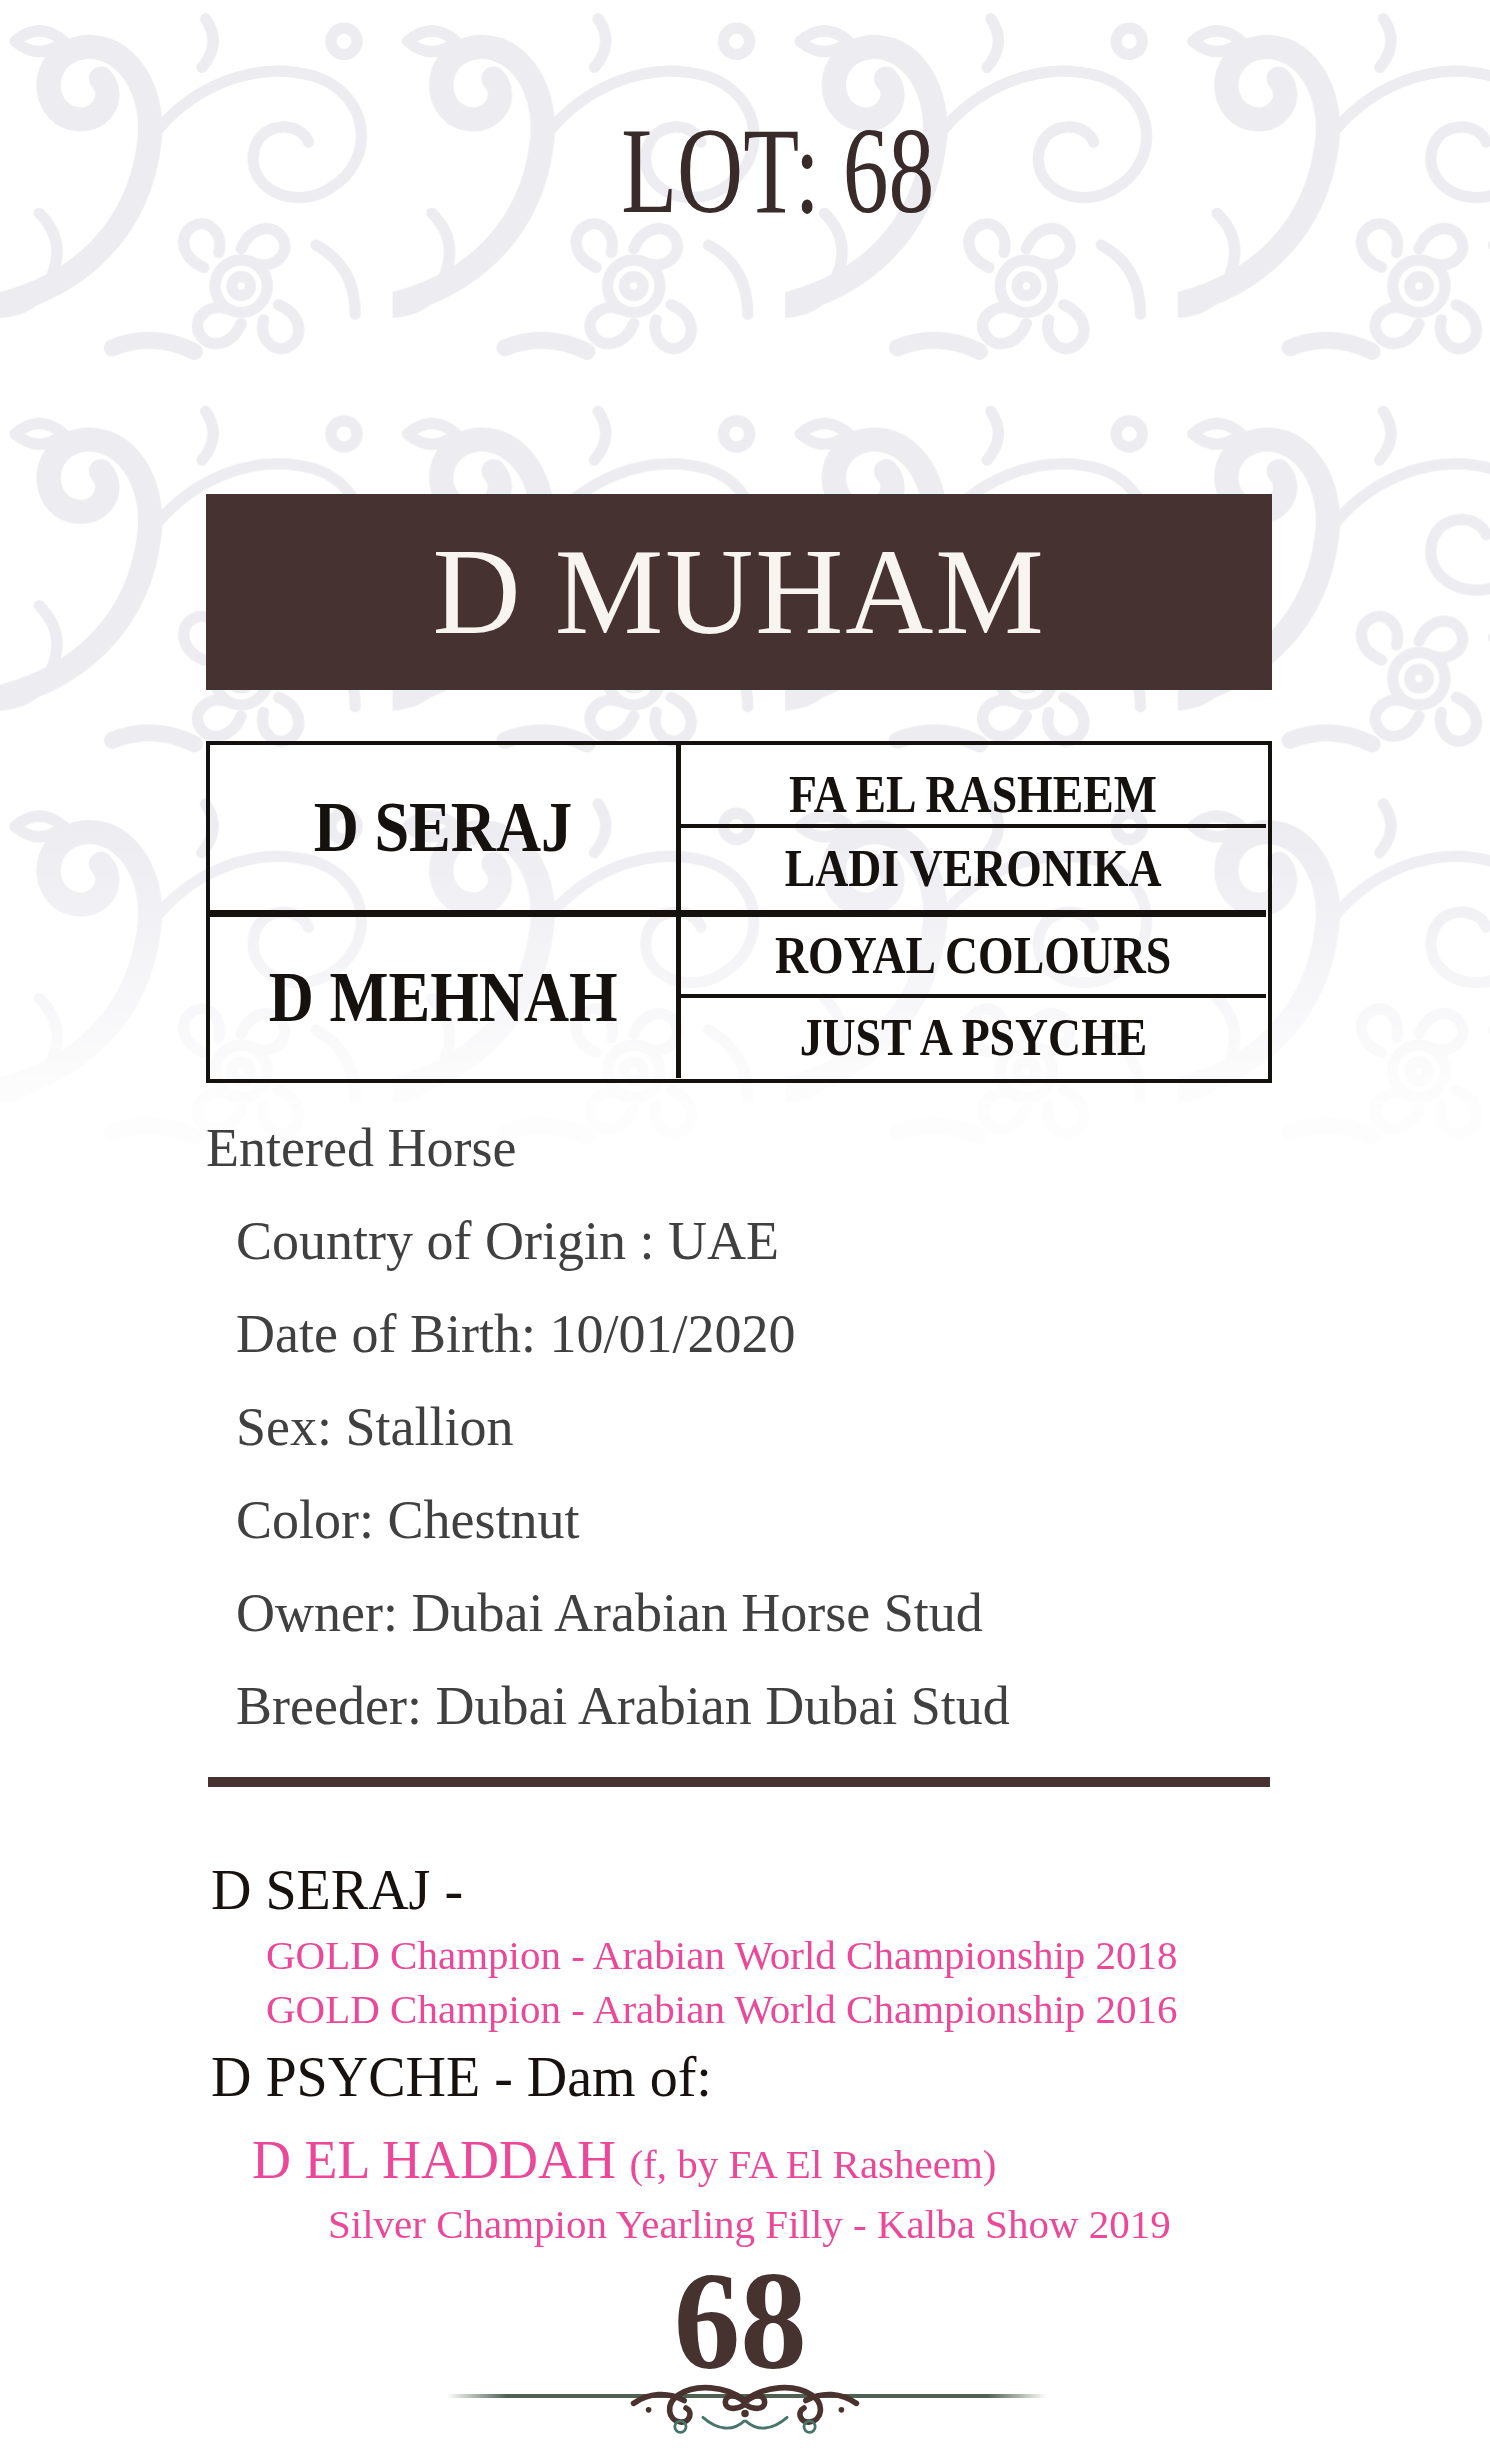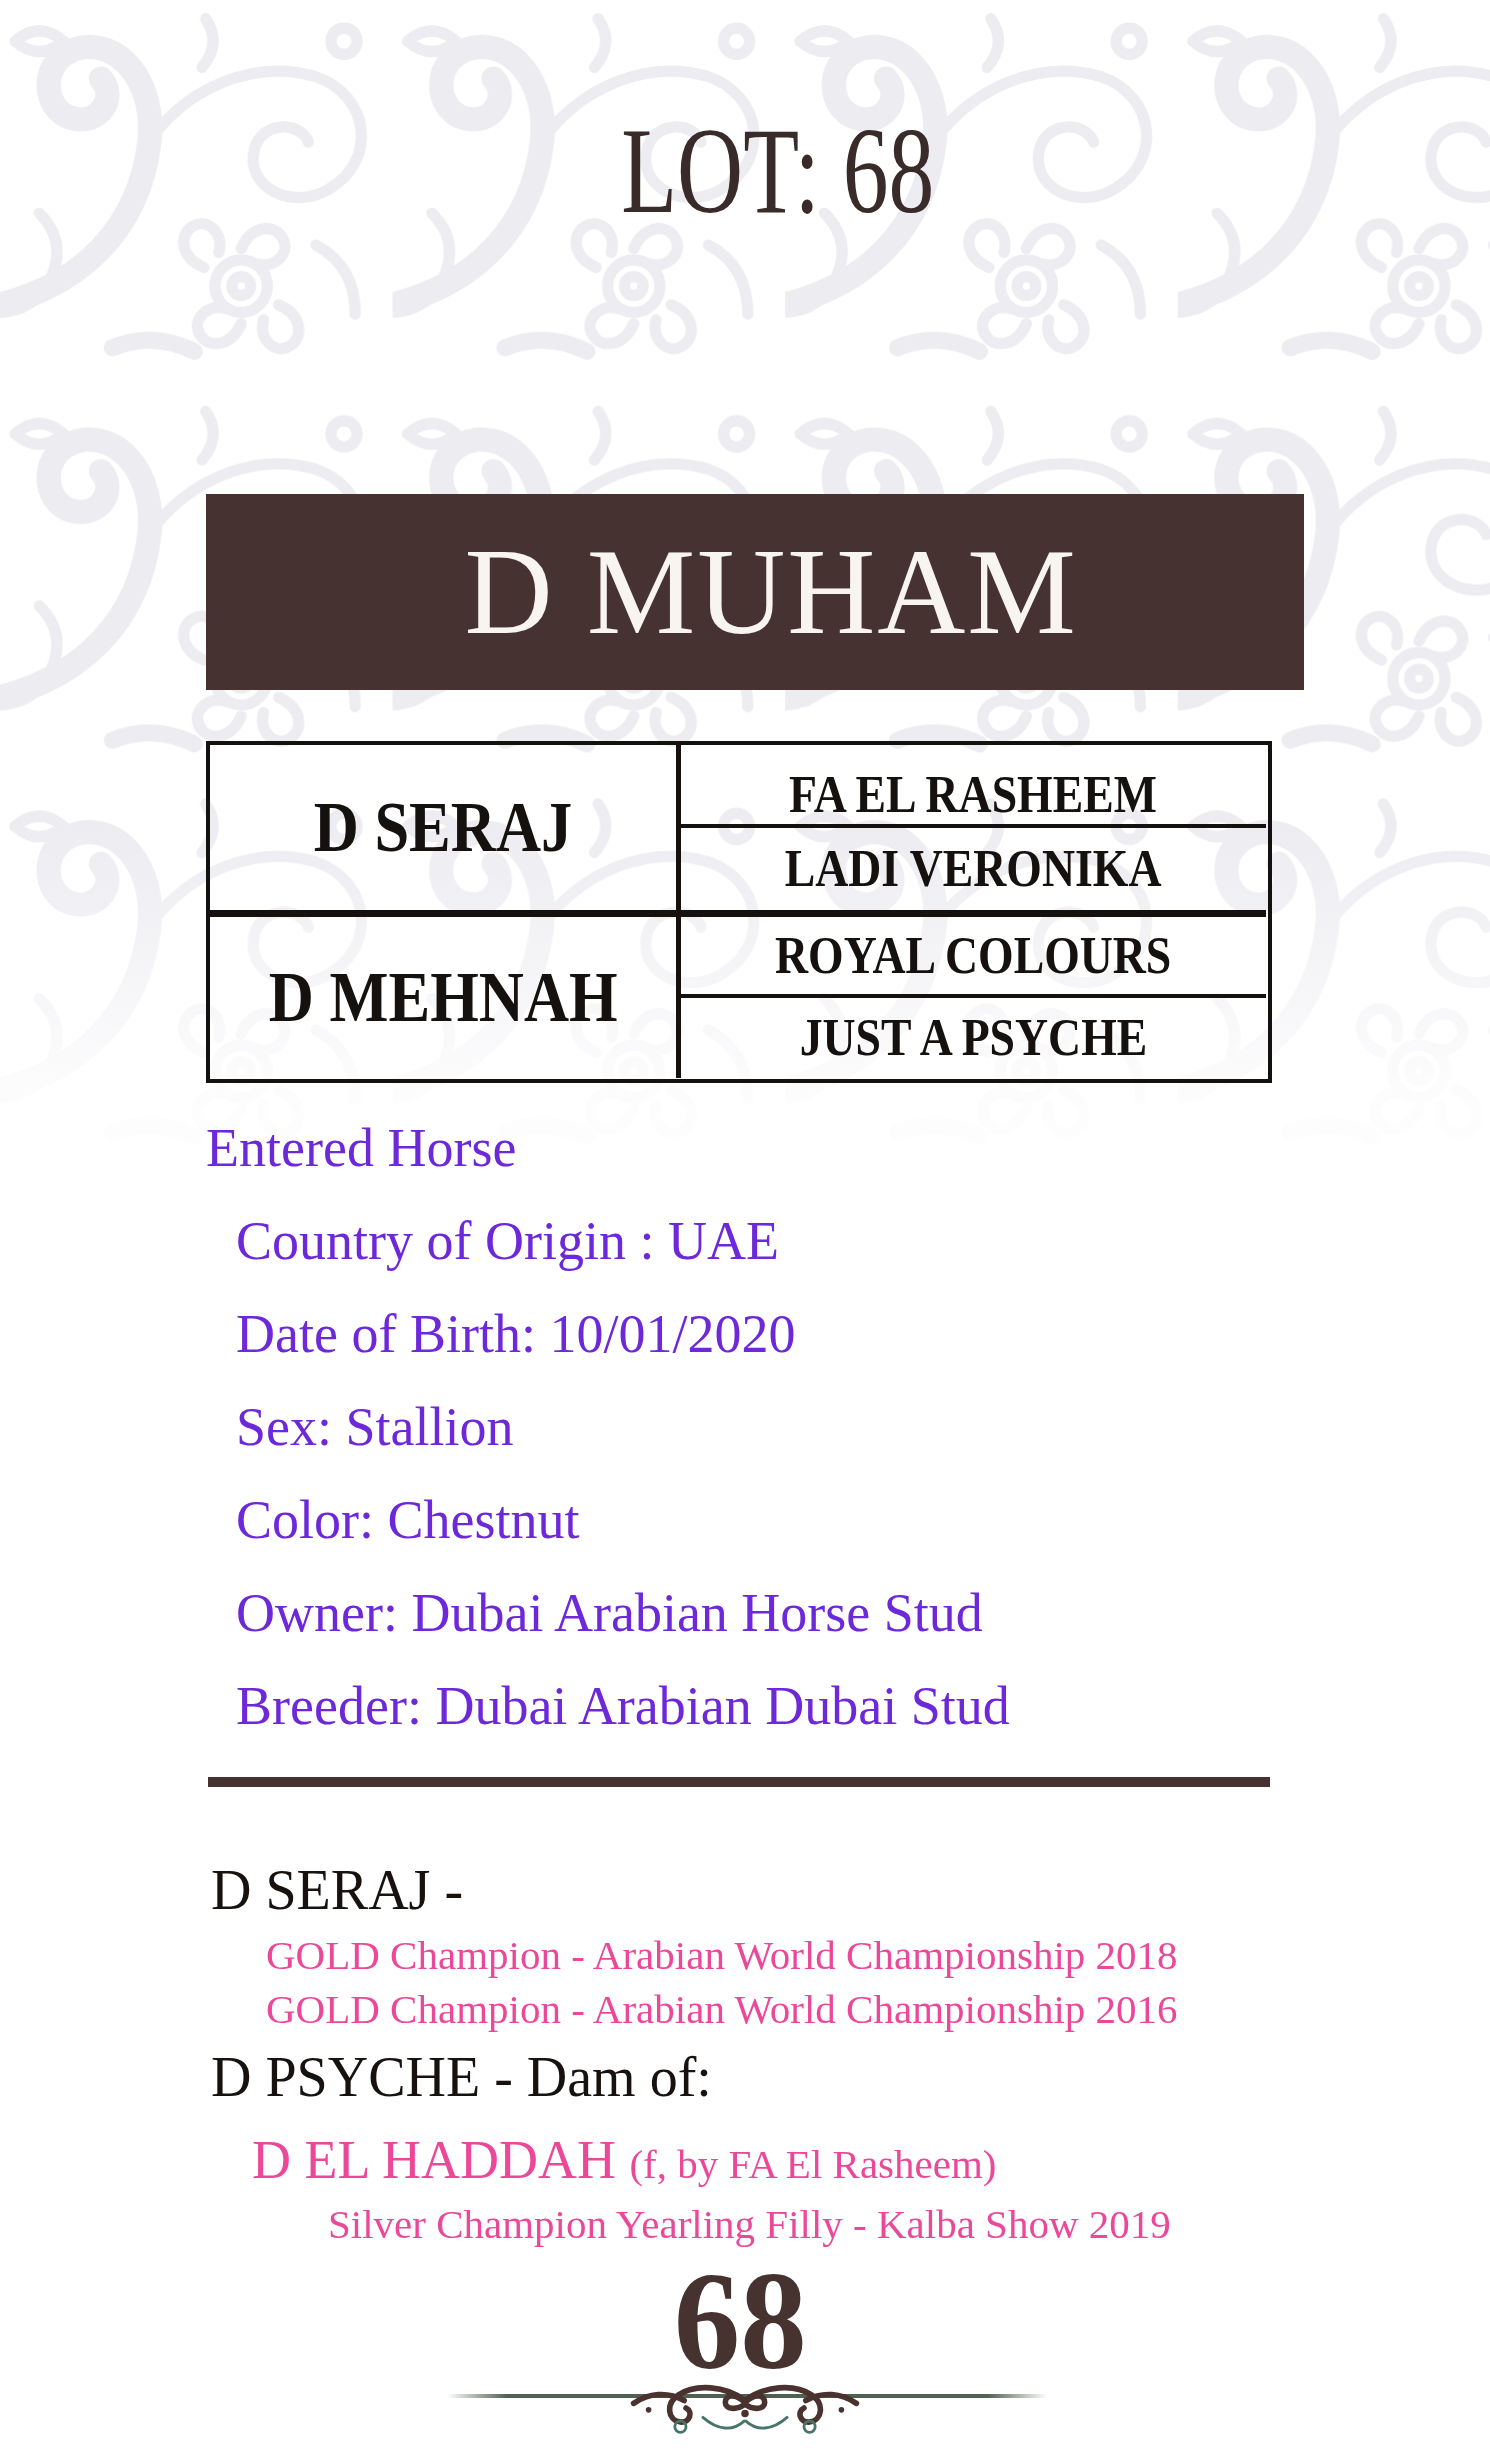--- a/index.html
+++ b/index.html
@@ -35,21 +35,21 @@
     white-space:nowrap;
   }
   .cx75{display:inline-block;transform:scaleX(.75);transform-origin:center;}
   .cx88{display:inline-block;transform:scaleX(.88);transform-origin:center;}
   .cx95{display:inline-block;transform:scaleX(.95);transform-origin:center;}
 
   
   .banner{
     position:absolute;left:206px;top:494px;width:1066px;height:196px;
     background:#463231;
-    display:flex;align-items:center;justify-content:center;padding-left:32px;
+    display:flex;align-items:center;justify-content:center;
   }
   .banner span{
     color:#f8f4f0;font-size:122px;line-height:1;letter-spacing:1.9px;white-space:nowrap;
   }
 
   
   .ptable{
     position:absolute;left:206px;top:721px;width:1066px;height:342px;
     border:4.7px solid #15110f;box-sizing:border-box;margin-top:20px;
   }
@@ -62,21 +62,21 @@
   .p-r2{left:470px;top:82px;width:586px;height:82px;}
   .p-r3{left:470px;top:171px;width:586px;height:78px;}
   .p-r4{left:470px;top:252px;width:586px;height:80px;}
   .vline{position:absolute;left:466px;top:0;width:4.7px;height:333px;background:#15110f;}
   .hmid{position:absolute;left:0;top:165px;width:1056px;height:6.5px;background:#15110f;}
   .hr1{position:absolute;left:470px;top:79px;width:586px;height:3.7px;background:#15110f;}
   .hr2{position:absolute;left:470px;top:249px;width:586px;height:3.7px;background:#15110f;}
 
   
   .details{position:absolute;left:206px;top:1101px;width:1084px;}
-  .drow{height:93px;display:flex;align-items:center;font-size:54px;white-space:nowrap;color:#6d28d9;}
+  .drow{height:93px;display:flex;align-items:center;font-size:54px;white-space:nowrap;color:#404040;}
   .drow.indent{padding-left:30px;}
 
   
   .rule{position:absolute;left:208px;top:1777px;width:1062px;height:10.3px;background:#463231;}
 
   
   .ach-head{position:absolute;font-size:56px;line-height:1;white-space:nowrap;color:#17120f;}
   .ach-line{position:absolute;font-size:41px;line-height:1;white-space:nowrap;color:#ec4899;margin-top:28px;}
   .sire-head{left:211px;top:1862px;}
   .sire-l1{left:266px;top:1907px;}

